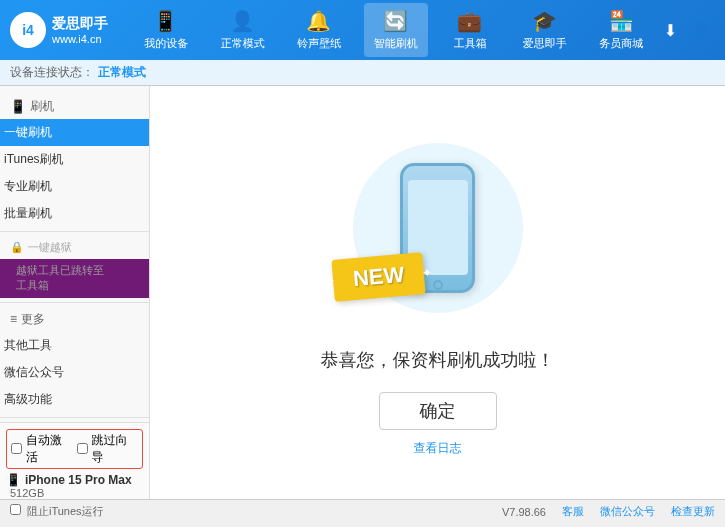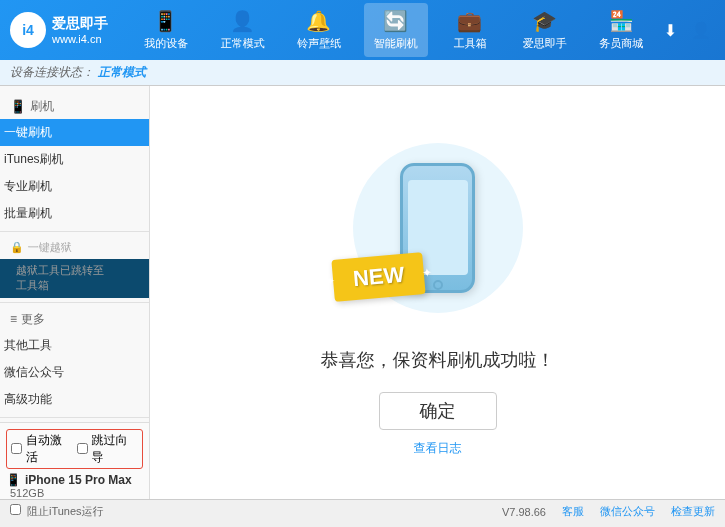--- a/index.html
+++ b/index.html
@@ -15,38 +15,38 @@
     .nav-items { display: flex; flex: 1; justify-content: space-around; }
     .nav-item { display: flex; flex-direction: column; align-items: center; color: white; cursor: pointer; padding: 6px 10px; border-radius: 4px; min-width: 60px; }
     .nav-item.active { background: rgba(255,255,255,0.25); }
     .nav-icon { font-size: 20px; margin-bottom: 3px; }
     .nav-label { font-size: 11px; }
 
     .header-actions { display: flex; gap: 6px; align-items: center; }
     .header-btn { color: white; font-size: 16px; cursor: pointer; padding: 4px; }
 
     
-    .status-bar { background: #e8f4fd; padding: 4px 10px; border-bottom: 1px solid #ccc; font-size: 12px; color: #333; display: flex; align-items: center; gap: 4px; font-style: italic; }
+    .status-bar { background: #e8f4fd; padding: 4px 10px; border-bottom: 1px solid #ccc; font-size: 12px; color: #333; display: flex; align-items: center; gap: 4px; }
     .status-label { color: #666; }
     .status-value { color: #2196F3; font-weight: bold; }
 
     
     .main-layout { display: flex; height: calc(527px - 60px - 24px - 30px); }
 
     
     .sidebar { width: 150px; background: #f8f8f8; border-right: 1px solid #ddd; padding: 8px 0; overflow-y: auto; flex-shrink: 0; }
     .sidebar-section { margin-bottom: 4px; }
     .sidebar-section-header { display: flex; align-items: center; padding: 4px 10px; color: #666; font-size: 12px; gap: 4px; }
     .sidebar-section-icon { font-size: 13px; }
     .sidebar-item { padding: 5px 4px; cursor: pointer; color: #333; font-size: 12px; display: flex; align-items: center; gap: 4px; }
     .sidebar-item.active { background: #2196F3; color: white; }
     .sidebar-divider { border: none; border-top: 1px solid #e0e0e0; margin: 4px 0; }
     .sidebar-more-header { display: flex; align-items: center; padding: 4px 10px; color: #666; font-size: 12px; gap: 4px; }
     .sidebar-disabled { padding: 4px 10px; color: #aaa; font-size: 11px; display: flex; align-items: center; gap: 4px; }
-    .sidebar-note { padding: 4px 10px 4px 16px; background: #0c4a6e; color: #999; font-size: 11px; line-height: 1.4; }
+    .sidebar-note { padding: 4px 10px 4px 16px; background: #701a75; color: #999; font-size: 11px; line-height: 1.4; }
 
     
     .content { flex: 1; display: flex; flex-direction: column; align-items: center; justify-content: center; background: white; position: relative; }
 
     
     .phone-illustration { position: relative; width: 180px; height: 200px; margin-bottom: 20px; display: flex; align-items: center; justify-content: center; }
     .phone-bg-circle { width: 170px; height: 170px; background: #e8f6fd; border-radius: 50%; position: absolute; }
     .phone-shape { width: 75px; height: 130px; background: linear-gradient(180deg, #b0d8f0, #7abde0); border-radius: 14px; position: relative; z-index: 2; border: 3px solid #6aadd0; display: flex; flex-direction: column; align-items: center; box-shadow: 2px 2px 8px rgba(0,0,0,0.15); }
     .phone-screen { width: 60px; height: 95px; background: #d0ecfa; border-radius: 4px; margin-top: 14px; }
     .phone-home { width: 10px; height: 10px; border: 2px solid #6aadd0; border-radius: 50%; margin-top: 5px; }

